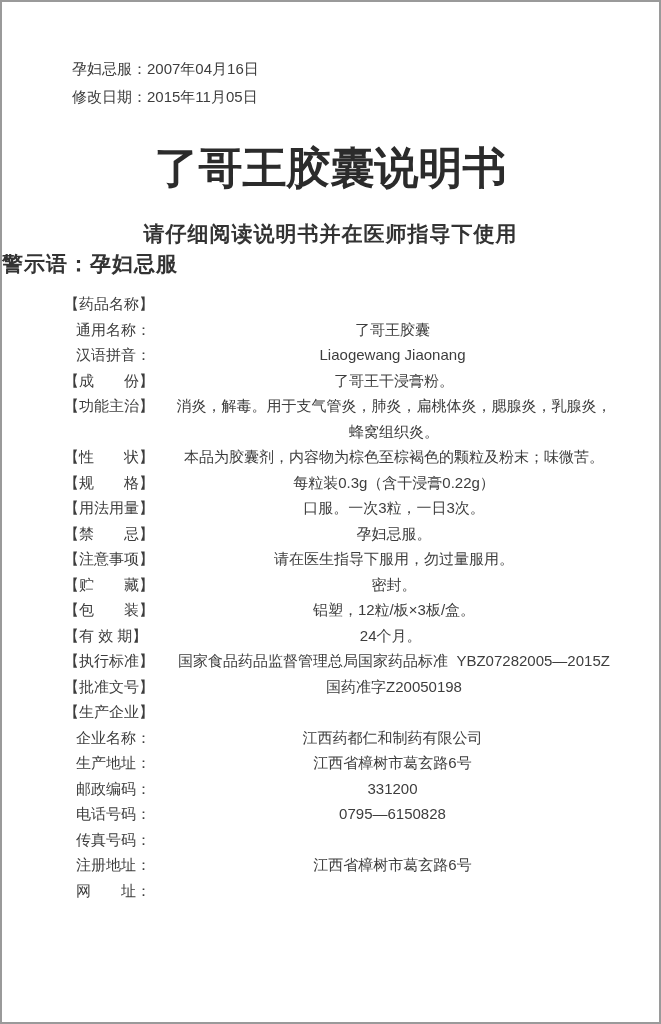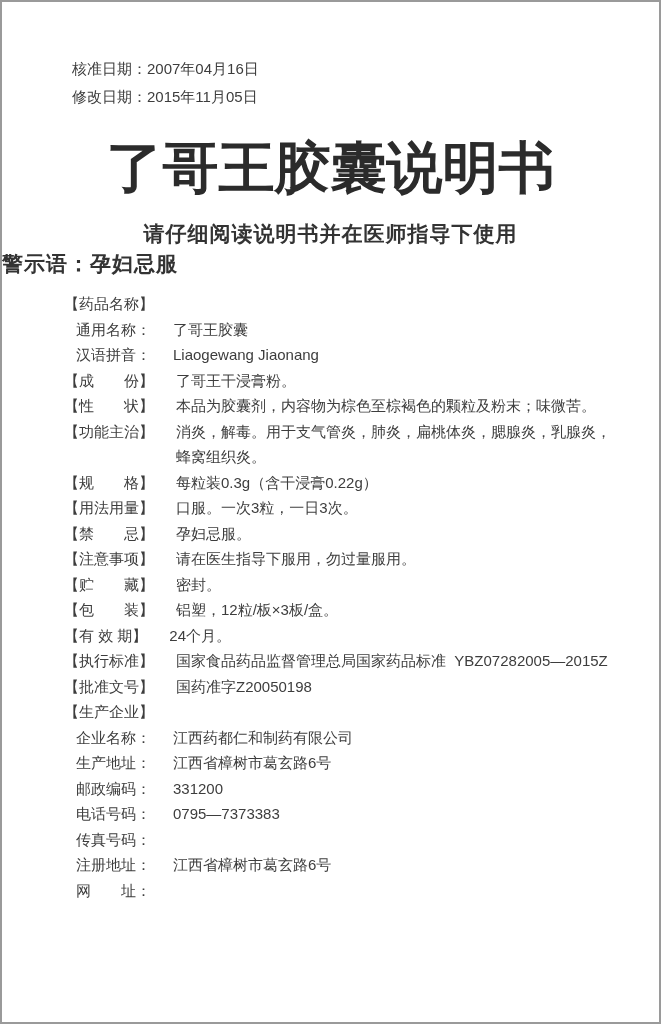--- a/index.html
+++ b/index.html
@@ -19,21 +19,21 @@
     margin: 53px 0 0 70px;
     font-size: 15px;
   }
   .date-line {
     line-height: 28px;
     white-space: pre;
   }
   .doc-title {
     margin-top: 14px;
     text-align: center;
-    font-size: 56px;
+    font-size: 44px;
     font-weight: bold;
     color: #2b2b2b;
     letter-spacing: 0px;
     line-height: 86px;
     white-space: nowrap;
   }
   .notice {
     margin-top: 10px;
     text-align: center;
     font-size: 21px;
@@ -62,32 +62,33 @@
   }
   .row .label {
     flex: 0 0 auto;
     white-space: pre;
     margin-right: 22px;
   }
   .row .value {
     flex: 1 1 auto;
     white-space: pre-wrap;
     overflow-wrap: anywhere;
+    text-align: center;
   }
   .row.sub .label {
     padding-left: 12px;
   }
 </style>
 </head>
 <body>
 
 <div class="page">
 
   <div class="dates">
-    <div class="date-line"><span>核准日期：</span><span>2007年04月16日</span></div>
+    <div class="date-line"><span>孕妇忌服：</span><span>2007年04月16日</span></div>
     <div class="date-line"><span>修改日期：</span><span>2015年11月05日</span></div>
   </div>
 
   <div class="doc-title">了哥王胶囊说明书</div>
   <div class="notice">请仔细阅读说明书并在医师指导下使用</div>
   <div class="warning">警示语：孕妇忌服</div>
 
   <div class="body-block">
 
     <div class="row">
@@ -104,30 +105,30 @@
       <span class="label">汉语拼音：</span>
       <span class="value">Liaogewang Jiaonang</span>
     </div>
 
     <div class="row">
       <span class="label">【成　　份】</span>
       <span class="value">了哥王干浸膏粉。</span>
     </div>
 
     <div class="row">
+      <span class="label">【功能主治】</span>
+      <span class="value">消炎，解毒。用于支气管炎，肺炎，扁桃体炎，腮腺炎，乳腺炎，蜂窝组织炎。</span>
+    </div>
+
+    <div class="row">
       <span class="label">【性　　状】</span>
       <span class="value">本品为胶囊剂，内容物为棕色至棕褐色的颗粒及粉末；味微苦。</span>
     </div>
 
     <div class="row">
-      <span class="label">【功能主治】</span>
-      <span class="value">消炎，解毒。用于支气管炎，肺炎，扁桃体炎，腮腺炎，乳腺炎，蜂窝组织炎。</span>
-    </div>
-
-    <div class="row">
       <span class="label">【规　　格】</span>
       <span class="value">每粒装0.3g（含干浸膏0.22g）</span>
     </div>
 
     <div class="row">
       <span class="label">【用法用量】</span>
       <span class="value">口服。一次3粒，一日3次。</span>
     </div>
 
 
@@ -181,21 +182,21 @@
       <span class="value">江西省樟树市葛玄路6号</span>
     </div>
 
     <div class="row sub">
       <span class="label">邮政编码：</span>
       <span class="value">331200</span>
     </div>
 
     <div class="row sub">
       <span class="label">电话号码：</span>
-      <span class="value">0795—7373383</span>
+      <span class="value">0795—6150828</span>
     </div>
 
     <div class="row sub">
       <span class="label">传真号码：</span>
     </div>
 
     <div class="row sub">
       <span class="label">注册地址：</span>
       <span class="value">江西省樟树市葛玄路6号</span>
     </div>

